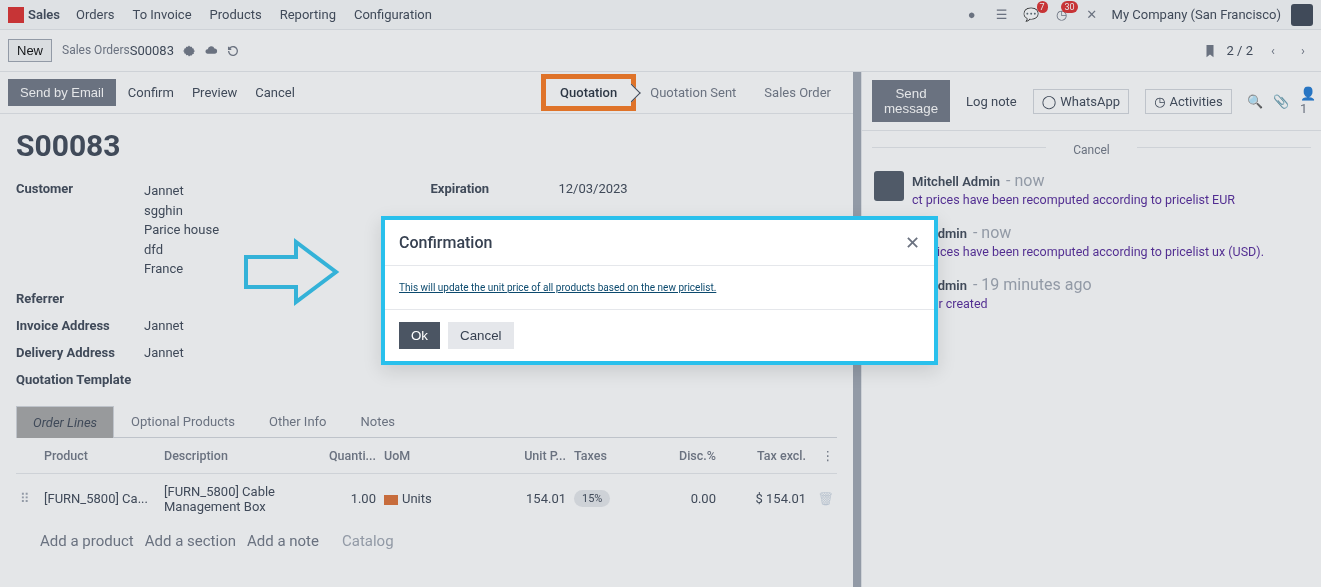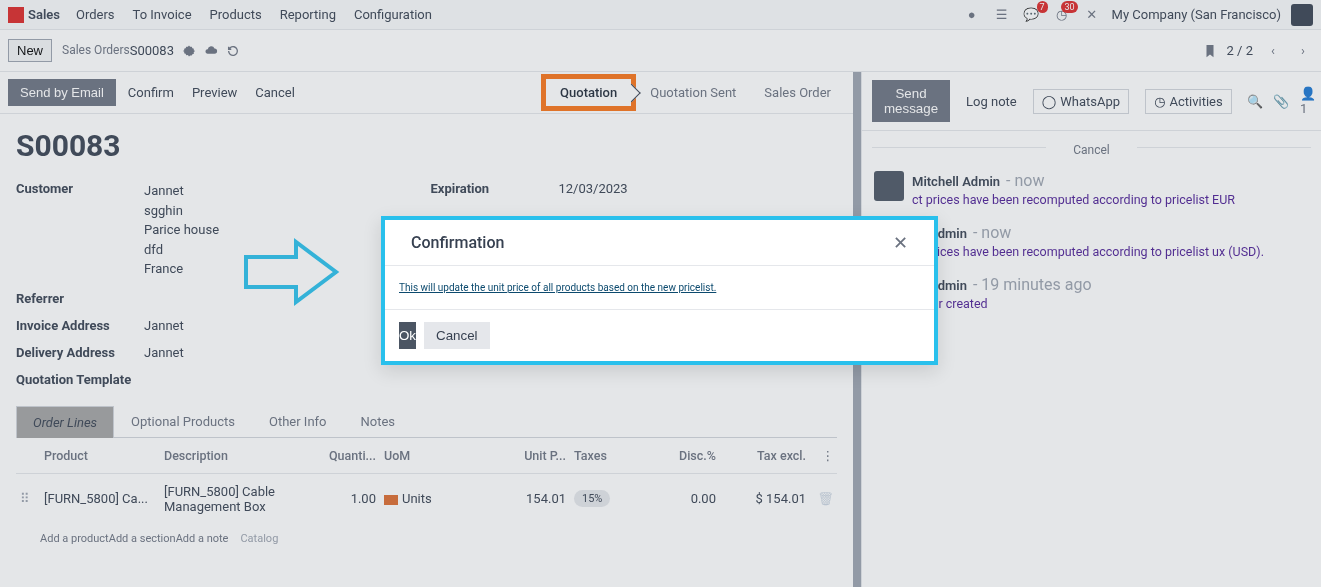--- a/index.html
+++ b/index.html
@@ -51,21 +51,21 @@
 .tab.active { border-color: #d1d5db; background: #a3a3a3; color: #374151; position: relative; top: 1px; font-style: italic; }
 
 .table-head { display: grid; grid-template-columns: 24px 120px 150px 70px 80px 110px 70px 80px 90px 28px; padding: 10px 0; color: #6b7280; font-weight: 500; border-bottom: 1px solid #e5e7eb; font-size: 12.5px; }
 .table-head > div { padding: 0 4px; }
 .table-row { display: grid; grid-template-columns: 24px 120px 150px 70px 80px 110px 70px 80px 90px 28px; padding: 10px 0; align-items: center; font-size: 13px; }
 .table-row > div { padding: 0 4px; }
 .txt-r { text-align: right; }
 .tax-chip { background: #e5e7eb; border-radius: 10px; padding: 2px 8px; font-size: 11px; display: inline-block; }
 .uom-ico { display: inline-block; width: 14px; height: 10px; background: #dc6b2e; margin-right: 4px; vertical-align: middle; }
 
-.add-links { display: flex; gap: 0; padding: 8px 24px; color: #6b7280; font-size: 11px; }
+.add-links { display: flex; gap: 11px; padding: 8px 24px; color: #6b7280; font-size: 15px; }
 .add-links span { cursor: pointer; }
 .catalog { color: #9ca3af; margin-left: 12px; text-align: right; }
 
 .chat-actions { display: flex; align-items: center; padding: 8px 10px; gap: 16px; border-bottom: 1px solid #e5e7eb; }
 .btn-send { background: #6b7280; color: #fff; padding: 6px 12px; border: none; cursor: pointer; }
 .chat-link { color: #374151; cursor: pointer; white-space: nowrap; }
 .chat-link.box { border: 1px solid #d1d5db; padding: 4px 8px; display: inline-flex; align-items: center; gap: 4px; }
 .chat-right { margin-left: auto; display: flex; align-items: center; gap: 10px; color: #6b7280; }
 
 .divider-label { text-align: center; color: #6b7280; font-size: 12px; padding: 12px 0 6px; position: relative; }
@@ -79,26 +79,26 @@
 .msg-head { display: flex; gap: 6px; align-items: baseline; }
 .msg-author { font-weight: 600; color: #374151; }
 .msg-time { color: #9ca3af; font-size: 16px; }
 .msg-text { color: #4c1d95; font-size: 12.5px; margin-top: 2px; }
 
 .left-resize { width: 8px; background: #9ca3af; cursor: col-resize; }
 
 .dim-overlay { position: absolute; inset: 0; background: rgba(107,114,128,0.18); z-index: 50; }
 
 .modal { position: absolute; top: 216px; left: 381px; width: 557px; background: #fff; border: 4px solid #29c0ec; z-index: 60; box-shadow: 0 6px 18px rgba(0,0,0,0.12); }
-.modal-head { display: flex; align-items: center; padding: 12px 26px; border-bottom: 1px solid #e5e7eb; }
+.modal-head { display: flex; align-items: center; padding: 12px 14px; border-bottom: 1px solid #e5e7eb; }
 .modal-title { font-size: 16px; font-weight: 500; color: #374151; }
 .modal-close { margin-left: auto; color: #6b7280; cursor: pointer; font-size: 18px; }
 .modal-body { padding: 16px 14px; color: #0c4a6e; font-size: 10px; border-bottom: 1px solid #e5e7eb; text-decoration: underline; }
 .modal-foot { padding: 12px 14px; display: flex; gap: 8px; }
-.btn-dark { background: #4b5563; color: #fff; border: none; padding: 6px 0; cursor: pointer; }
+.btn-dark { background: #4b5563; color: #fff; border: none; padding: 6px 12px; cursor: pointer; }
 .btn-light { background: #e5e7eb; color: #374151; border: none; padding: 6px 12px; cursor: pointer; }
 </style>
 </head>
 <body>
 
 <div class="dim-overlay"></div>
 
 <div class="topnav">
   <div class="app-logo"></div>
   <span class="app-name">Sales</span>

